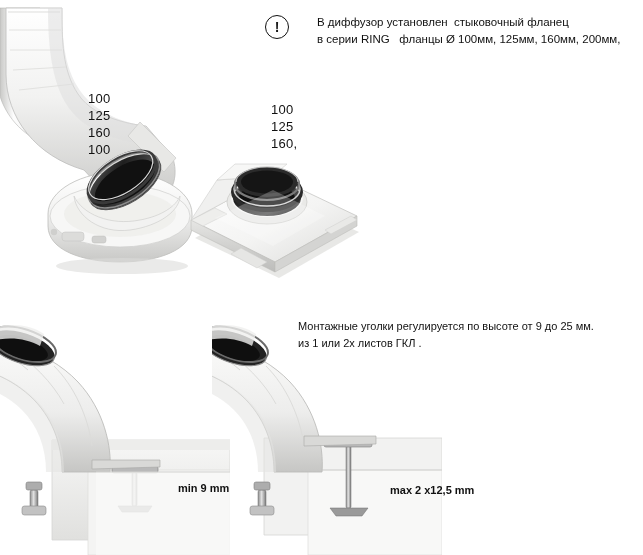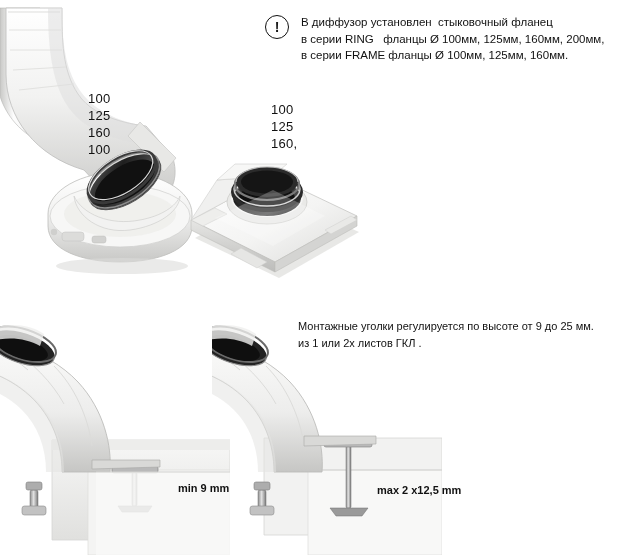--- a/index.html
+++ b/index.html
@@ -18,37 +18,37 @@
 
   
   .note-top{left:265px;top:14px;width:370px;}
   .note-row{display:flex;align-items:flex-start;}
   .excl-icon{
     width:22px;height:22px;border:1.3px solid #111;border-radius:50%;
     display:flex;align-items:center;justify-content:center;
     font-size:14px;font-weight:bold;line-height:1;flex:0 0 auto;
     margin-top:1px;
   }
-  .note-text{margin-left:12px;font-size:11.5px;line-height:16.5px;color:#111;}
+  .note-text{margin-left:28px;font-size:11.5px;line-height:16.5px;color:#111;}
   .note-text div{white-space:pre;}
 
   
   .note-mid{left:298px;top:318px;width:330px;font-size:11px;line-height:16.5px;color:#111;}
   .note-mid div{white-space:pre;}
 
   
   .sizes{font-size:13px;line-height:17px;color:#111;font-weight:500;}
   .sizes div{letter-spacing:.3px;}
   .sizes-elbow{left:88px;top:90px;}
   .sizes-frame{left:271px;top:101px;}
 
   
   .cap{font-size:11px;font-weight:bold;color:#111;}
   .cap-min{left:178px;top:482px;}
-  .cap-max{left:377px;top:484px;}
+  .cap-max{left:390px;top:484px;}
 
   svg{display:block;}
 </style>
 </head>
 <body>
 
 <div class="stage">
 
   <svg class="abs" style="left:0px;top:0px;" width="260" height="290" viewBox="0 0 260 290">
     <defs>
@@ -190,21 +190,20 @@
     <div>125</div>
     <div>160,</div>
   </div>
 
   <div class="abs note-top">
     <div class="note-row">
       <div class="excl-icon">!</div>
       <div class="note-text">
         <div>В диффузор установлен  стыковочный фланец</div>
         <div>в серии RING   фланцы Ø 100мм, 125мм, 160мм, 200мм,</div>
-        <div>в серии FRAME фланцы Ø 100мм, 125мм, 160мм.</div>
       </div>
     </div>
   </div>
 
   <div class="abs note-mid">
     <div>Монтажные уголки регулируется по высоте от 9 до 25 мм.</div>
     <div>из 1 или 2х листов ГКЛ .</div>
   </div>
 
   <svg class="abs" style="left:0px;top:320px;" width="230" height="235" viewBox="0 0 230 235">

